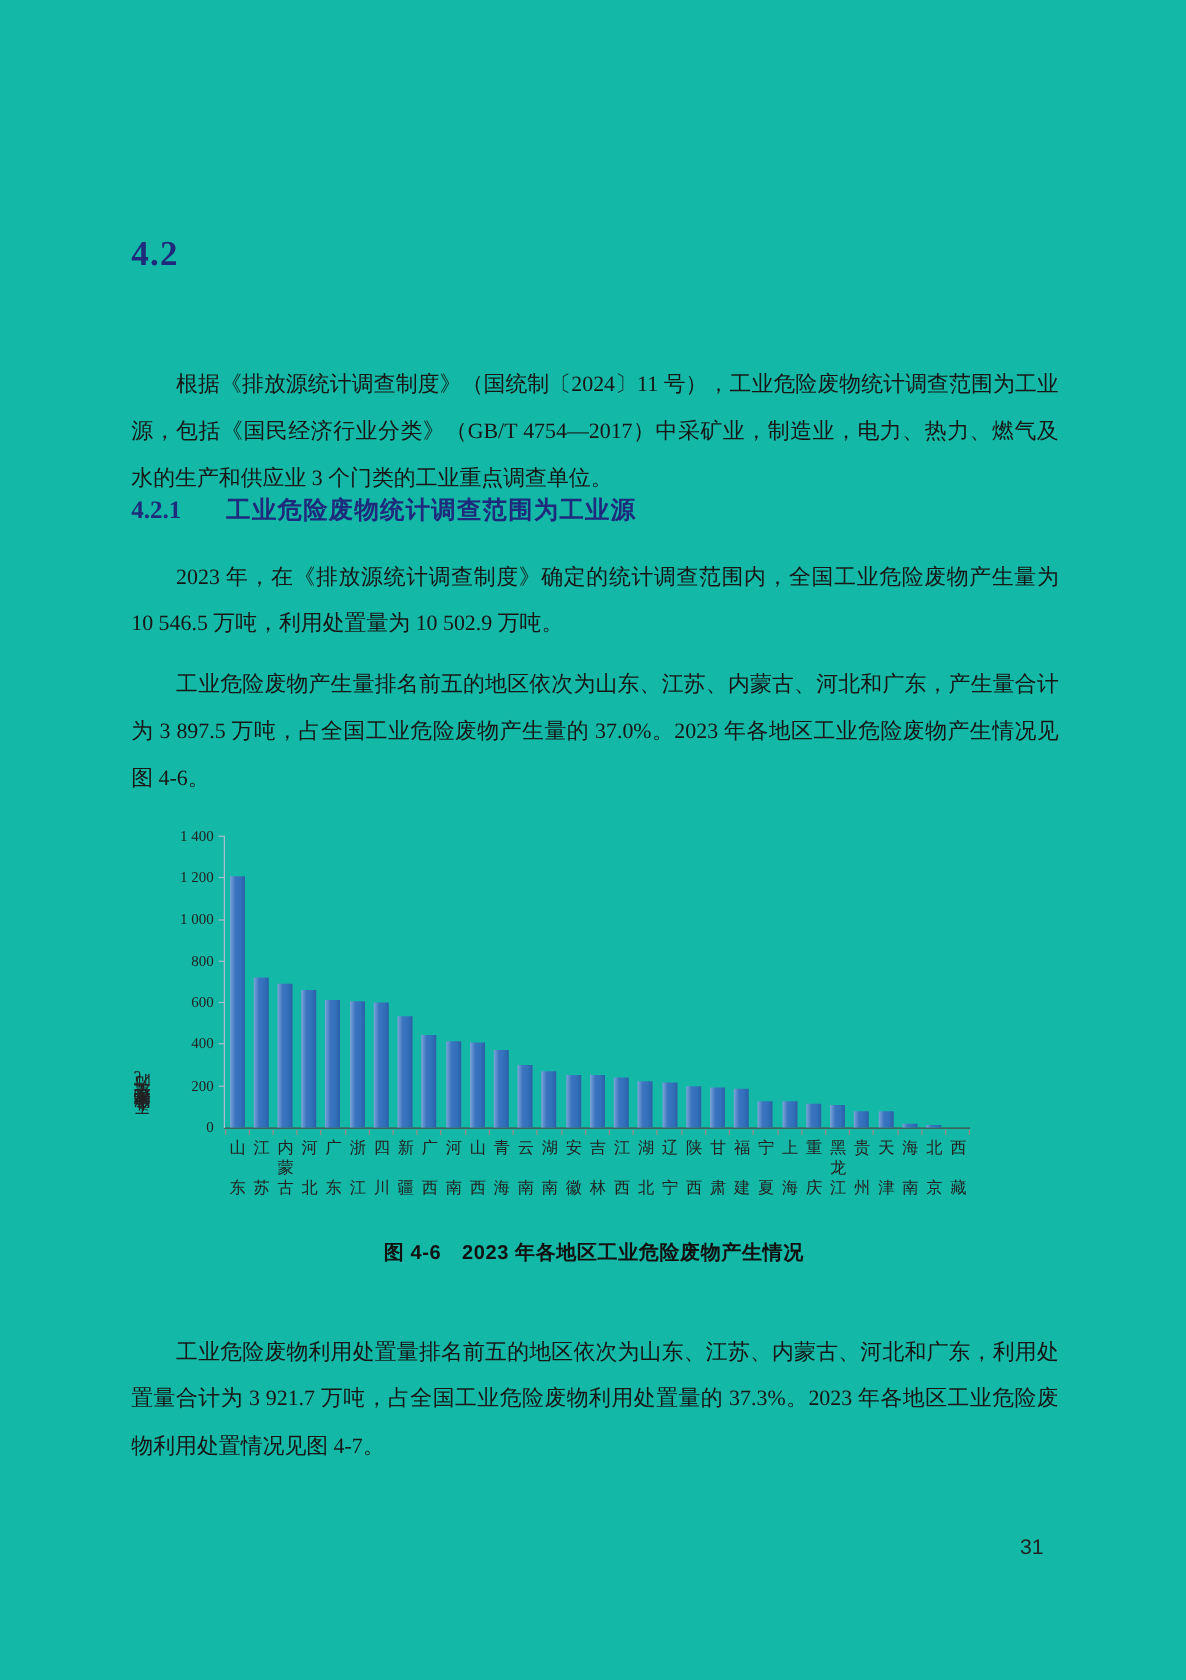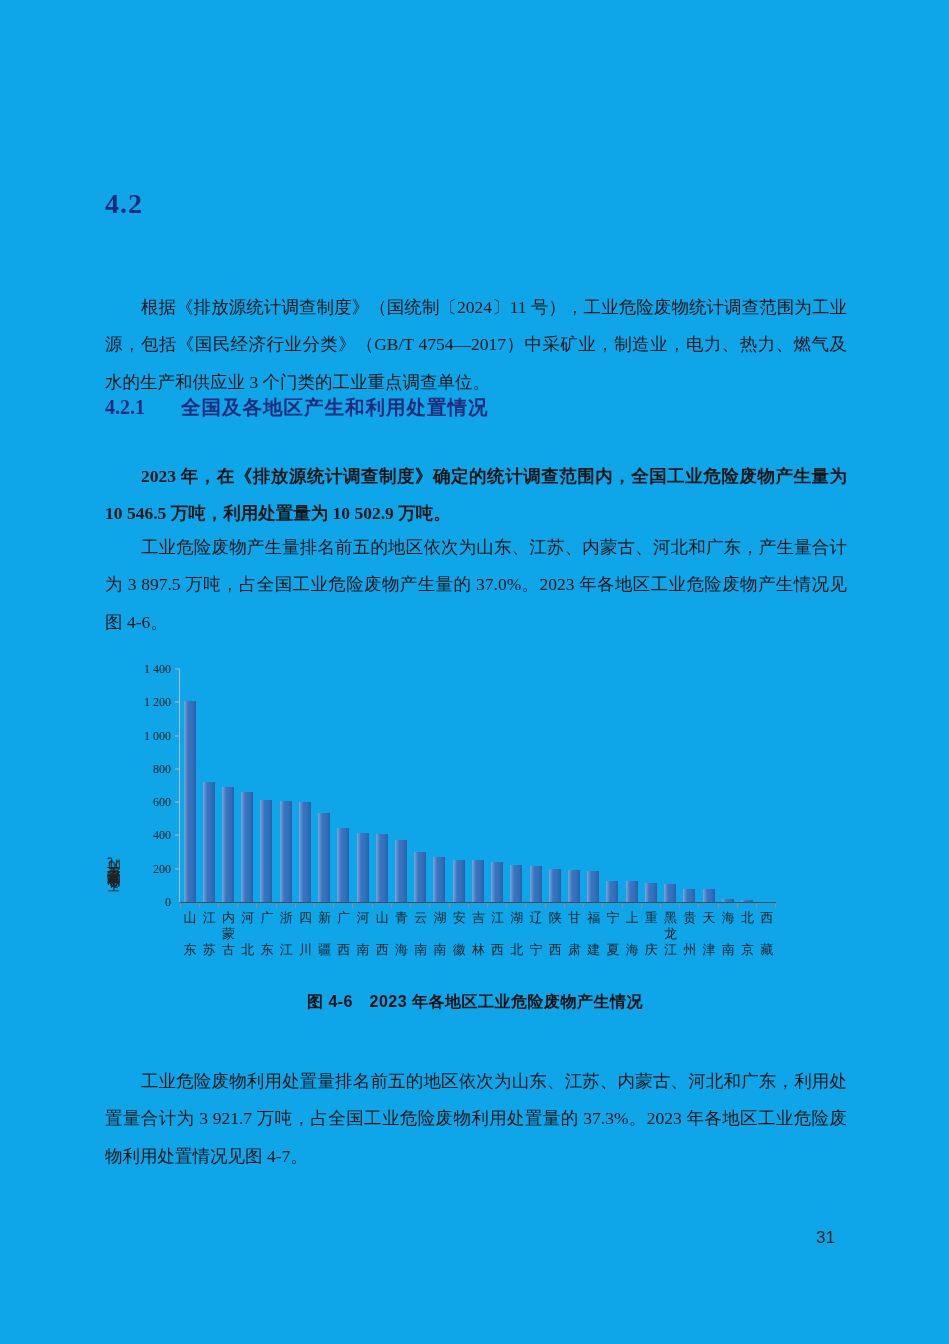--- a/index.html
+++ b/index.html
@@ -1,20 +1,20 @@
 <!DOCTYPE html>
 <html><head>
 <meta charset="utf-8">
 <style>
   html,body{margin:0;padding:0;background:#e8e8e8;}
   .page{
     position:relative;
     width:949px;height:1344px;
     margin:0 auto;
-    background:#0ea5e9;
+    background:#14b8a6;
     overflow:hidden;
     font-family:"Liberation Serif","DejaVu Serif",serif;
     color:#141414;
   }
   
   .h1{
     position:absolute;left:105px;top:188px;
     display:flex;align-items:baseline;
     color:#1e2a7c;font-weight:bold;
   }
@@ -28,21 +28,21 @@
   .h2 .num{font-size:20px;}
   .h2 .ttl{font-size:19.5px;margin-left:16px;letter-spacing:1px;}
   
   .para{
     position:absolute;left:105px;width:742px;
     font-size:17.5px;line-height:37.6px;
     text-align:justify;text-indent:2.05em;
     color:#161616;
   }
   .p1{top:271px;}
-  .p2{top:440px;font-weight:bold;}
+  .p2{top:425px;}
   .p3{top:511px;}
   .p4{top:1045px;}
   
   .figure-chart{
     position:absolute;left:105px;top:655px;
     display:flex;align-items:flex-start;
   }
   .y-axis-title{
     writing-mode:vertical-rl;
     transform:rotate(180deg);
@@ -106,21 +106,21 @@
 <div class="page">
 
   <div class="h1">
     <span class="num">4.2</span>
   </div>
 
   <p class="para p1">根据《排放源统计调查制度》（国统制〔2024〕11 号），工业危险废物统计调查范围为工业源，包括《国民经济行业分类》（GB/T 4754—2017）中采矿业，制造业，电力、热力、燃气及水的生产和供应业 3 个门类的工业重点调查单位。</p>
 
   <div class="h2">
     <span class="num">4.2.1</span>
-    <span class="ttl">全国及各地区产生和利用处置情况</span>
+    <span class="ttl">工业危险废物统计调查范围为工业源</span>
   </div>
 
   <p class="para p2">2023 年，在《排放源统计调查制度》确定的统计调查范围内，全国工业危险废物产生量为 10 546.5 万吨，利用处置量为 10 502.9 万吨。</p>
   <p class="para p3">工业危险废物产生量排名前五的地区依次为山东、江苏、内蒙古、河北和广东，产生量合计为 3 897.5 万吨，占全国工业危险废物产生量的 37.0%。2023 年各地区工业危险废物产生情况见图 4-6。</p>
 
   <div class="figure-chart">
     <div class="y-axis-title">工业危险废物产生量/万吨</div>
     <div class="chart-main">
       <div class="plot-wrap" id="plot-wrap">
         <div class="plot-area" id="plot-area">

